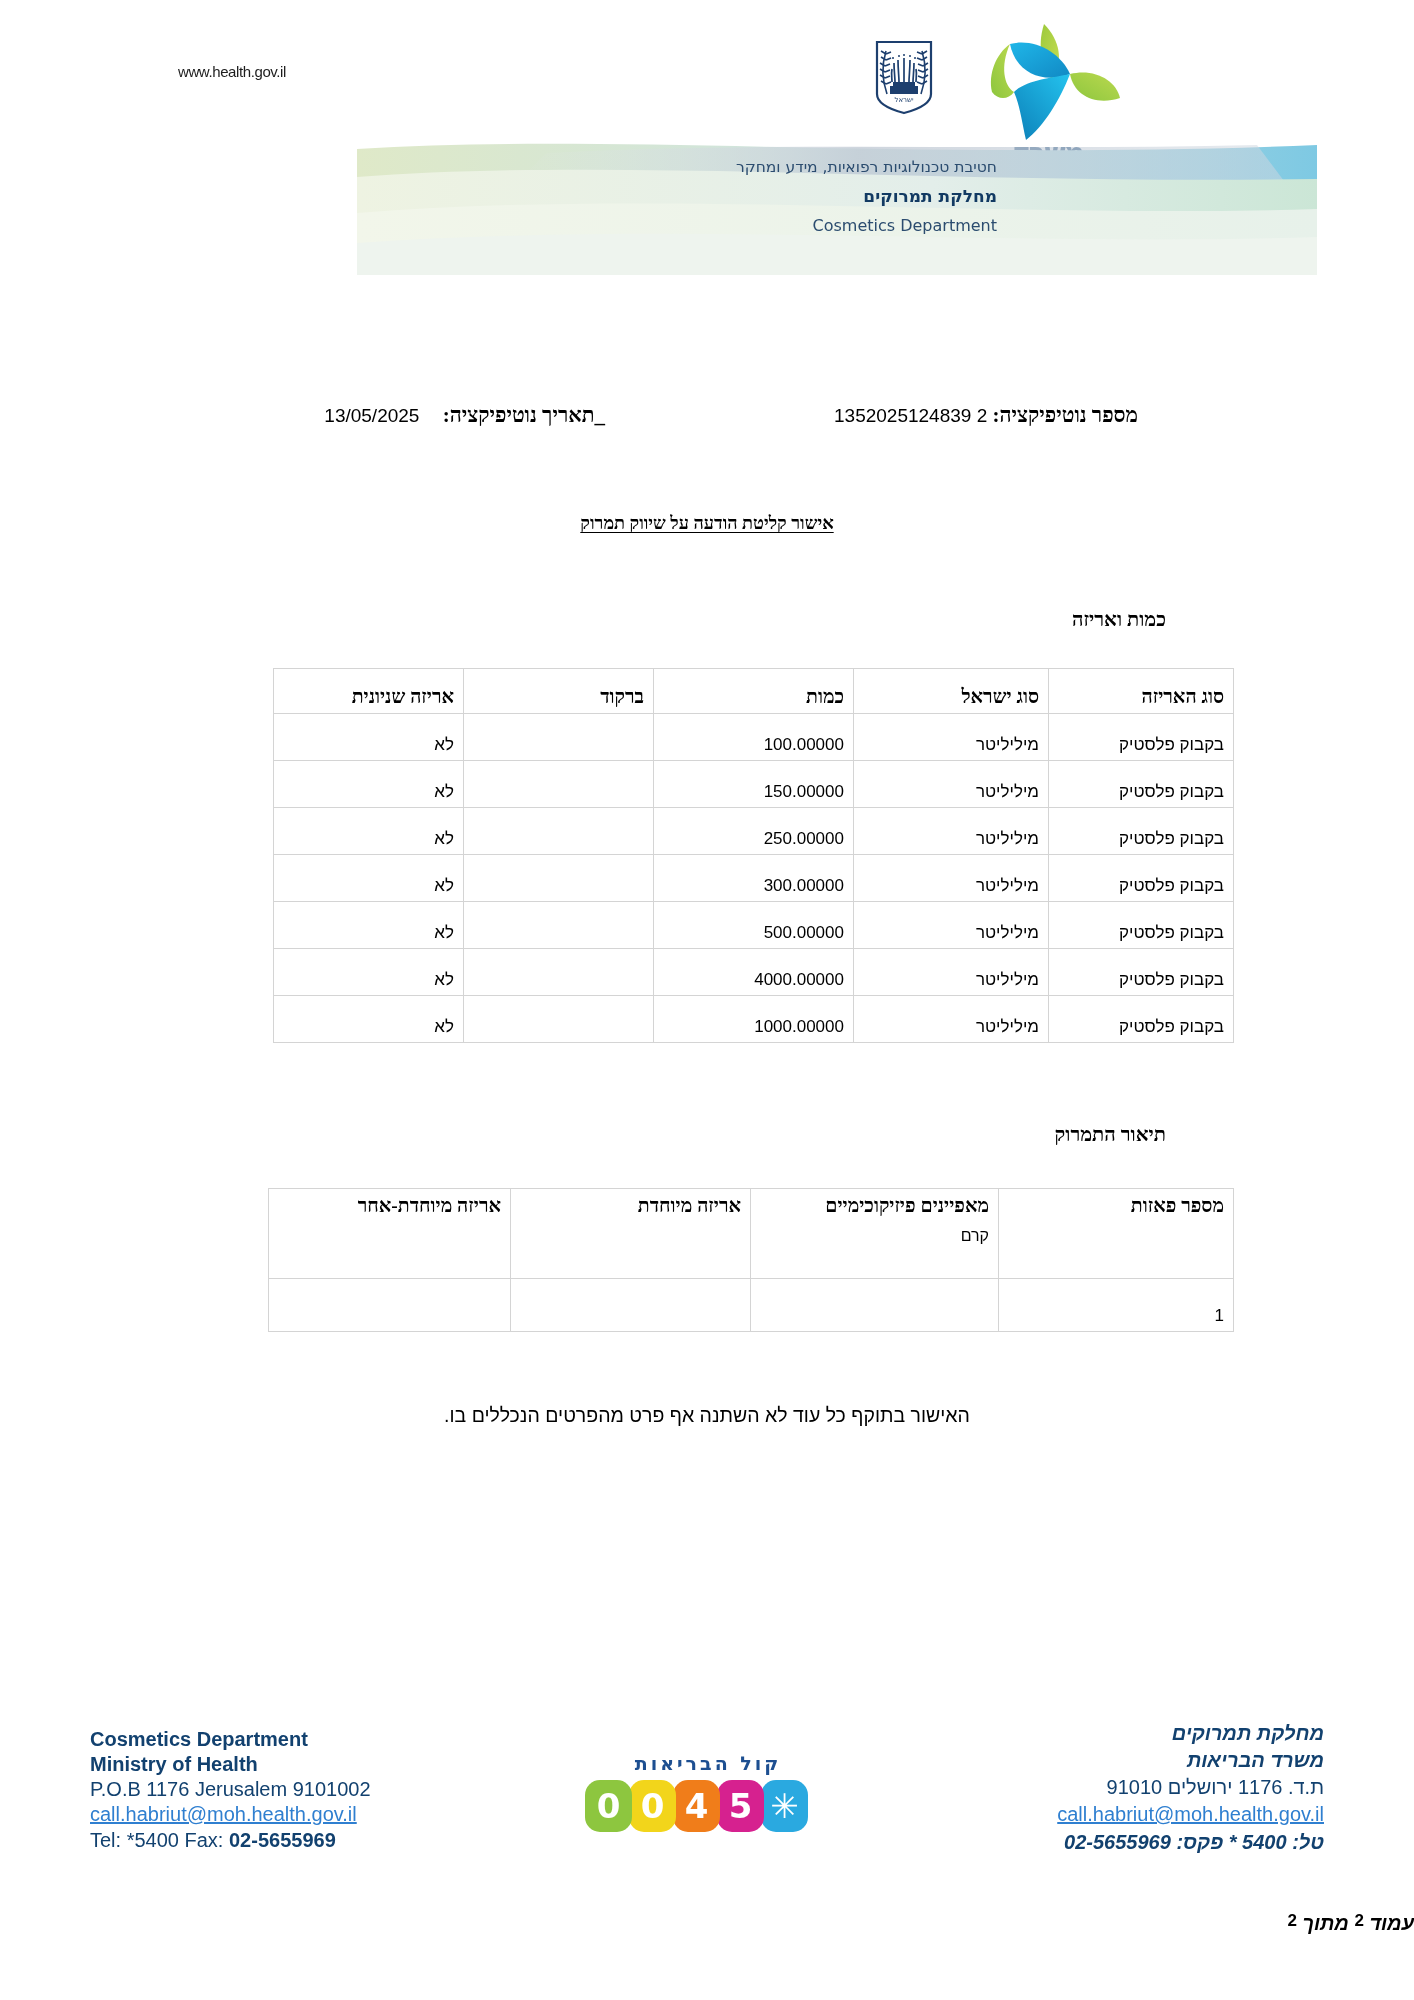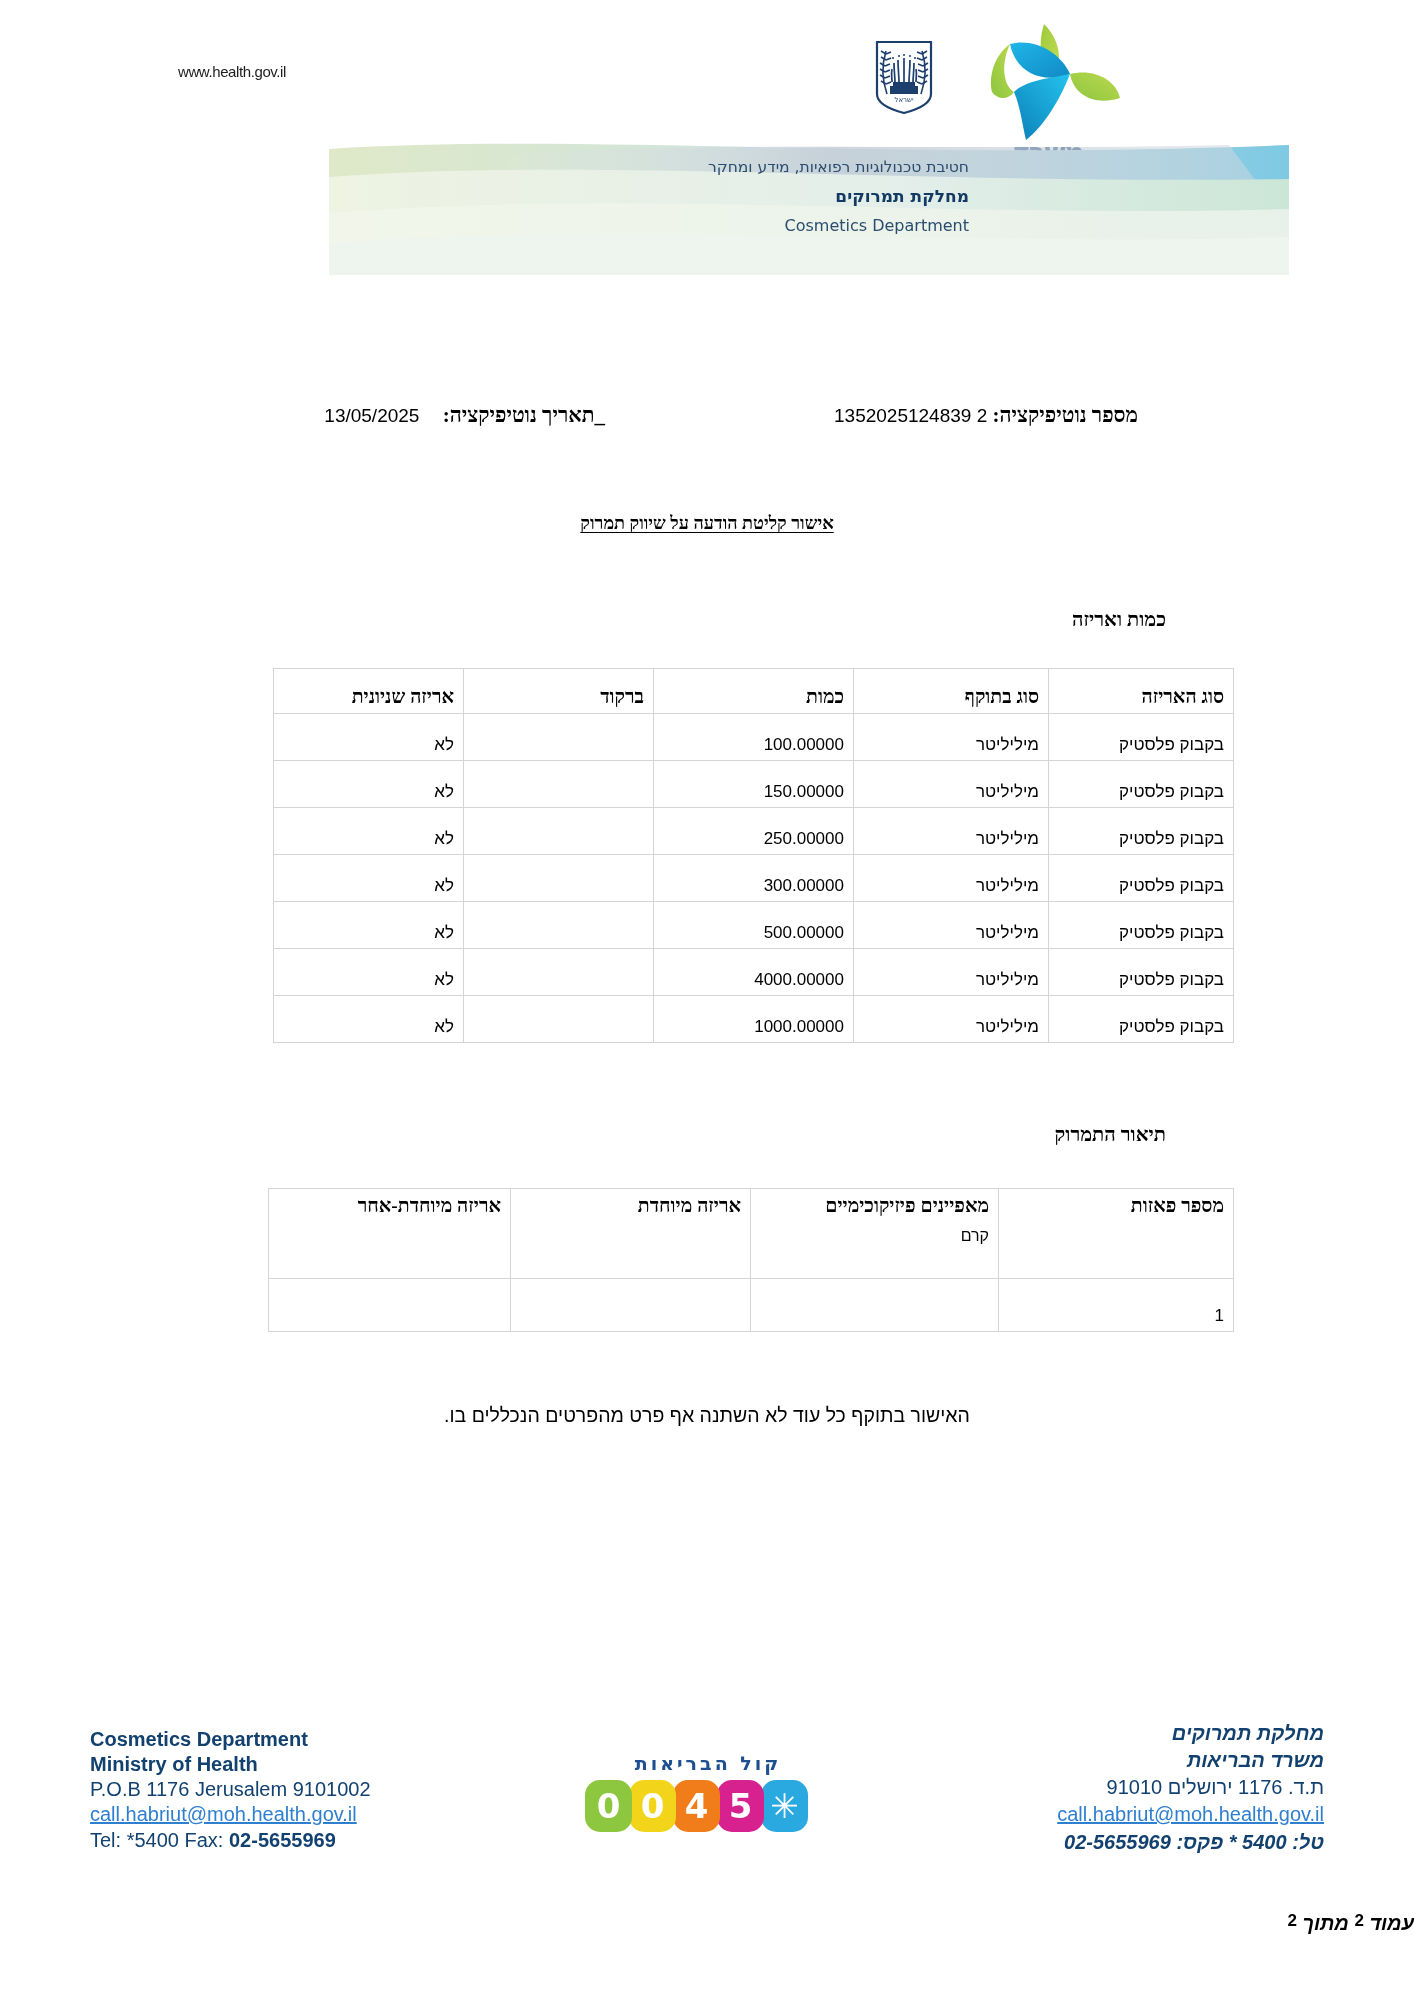--- a/index.html
+++ b/index.html
@@ -75,21 +75,21 @@
     font-family: "DejaVu Sans", sans-serif;
     font-size: 12.5px;
     color: #2f4f74;
     letter-spacing: 0.6px;
     margin-top: 2px;
   }
 
   
   .banner {
     position: absolute;
-    left: 165px;
+    left: 193px;
     top: 143px;
     width: 1124px;
     height: 132px;
     overflow: hidden;
   }
   .banner-text {
     position: absolute;
     right: 320px;
     top: 10px;
     text-align: right;
@@ -500,21 +500,21 @@
     <colgroup>
       <col class="c-type">
         <col class="c-unit">
         <col class="c-qty">
         <col class="c-bar">
         <col class="c-sec">
     </colgroup>
     <thead>
       <tr>
         <th>סוג האריזה</th>
-        <th>סוג בתוקף</th>
+        <th>סוג ישראל</th>
         <th>כמות</th>
         <th>ברקוד</th>
         <th>אריזה שניונית</th>
       </tr>
     </thead>
     <tbody>
       <tr>
         <td>בקבוק פלסטיק</td>
         <td class="mid">מיליליטר</td>
         <td class="num">100.00000</td>

